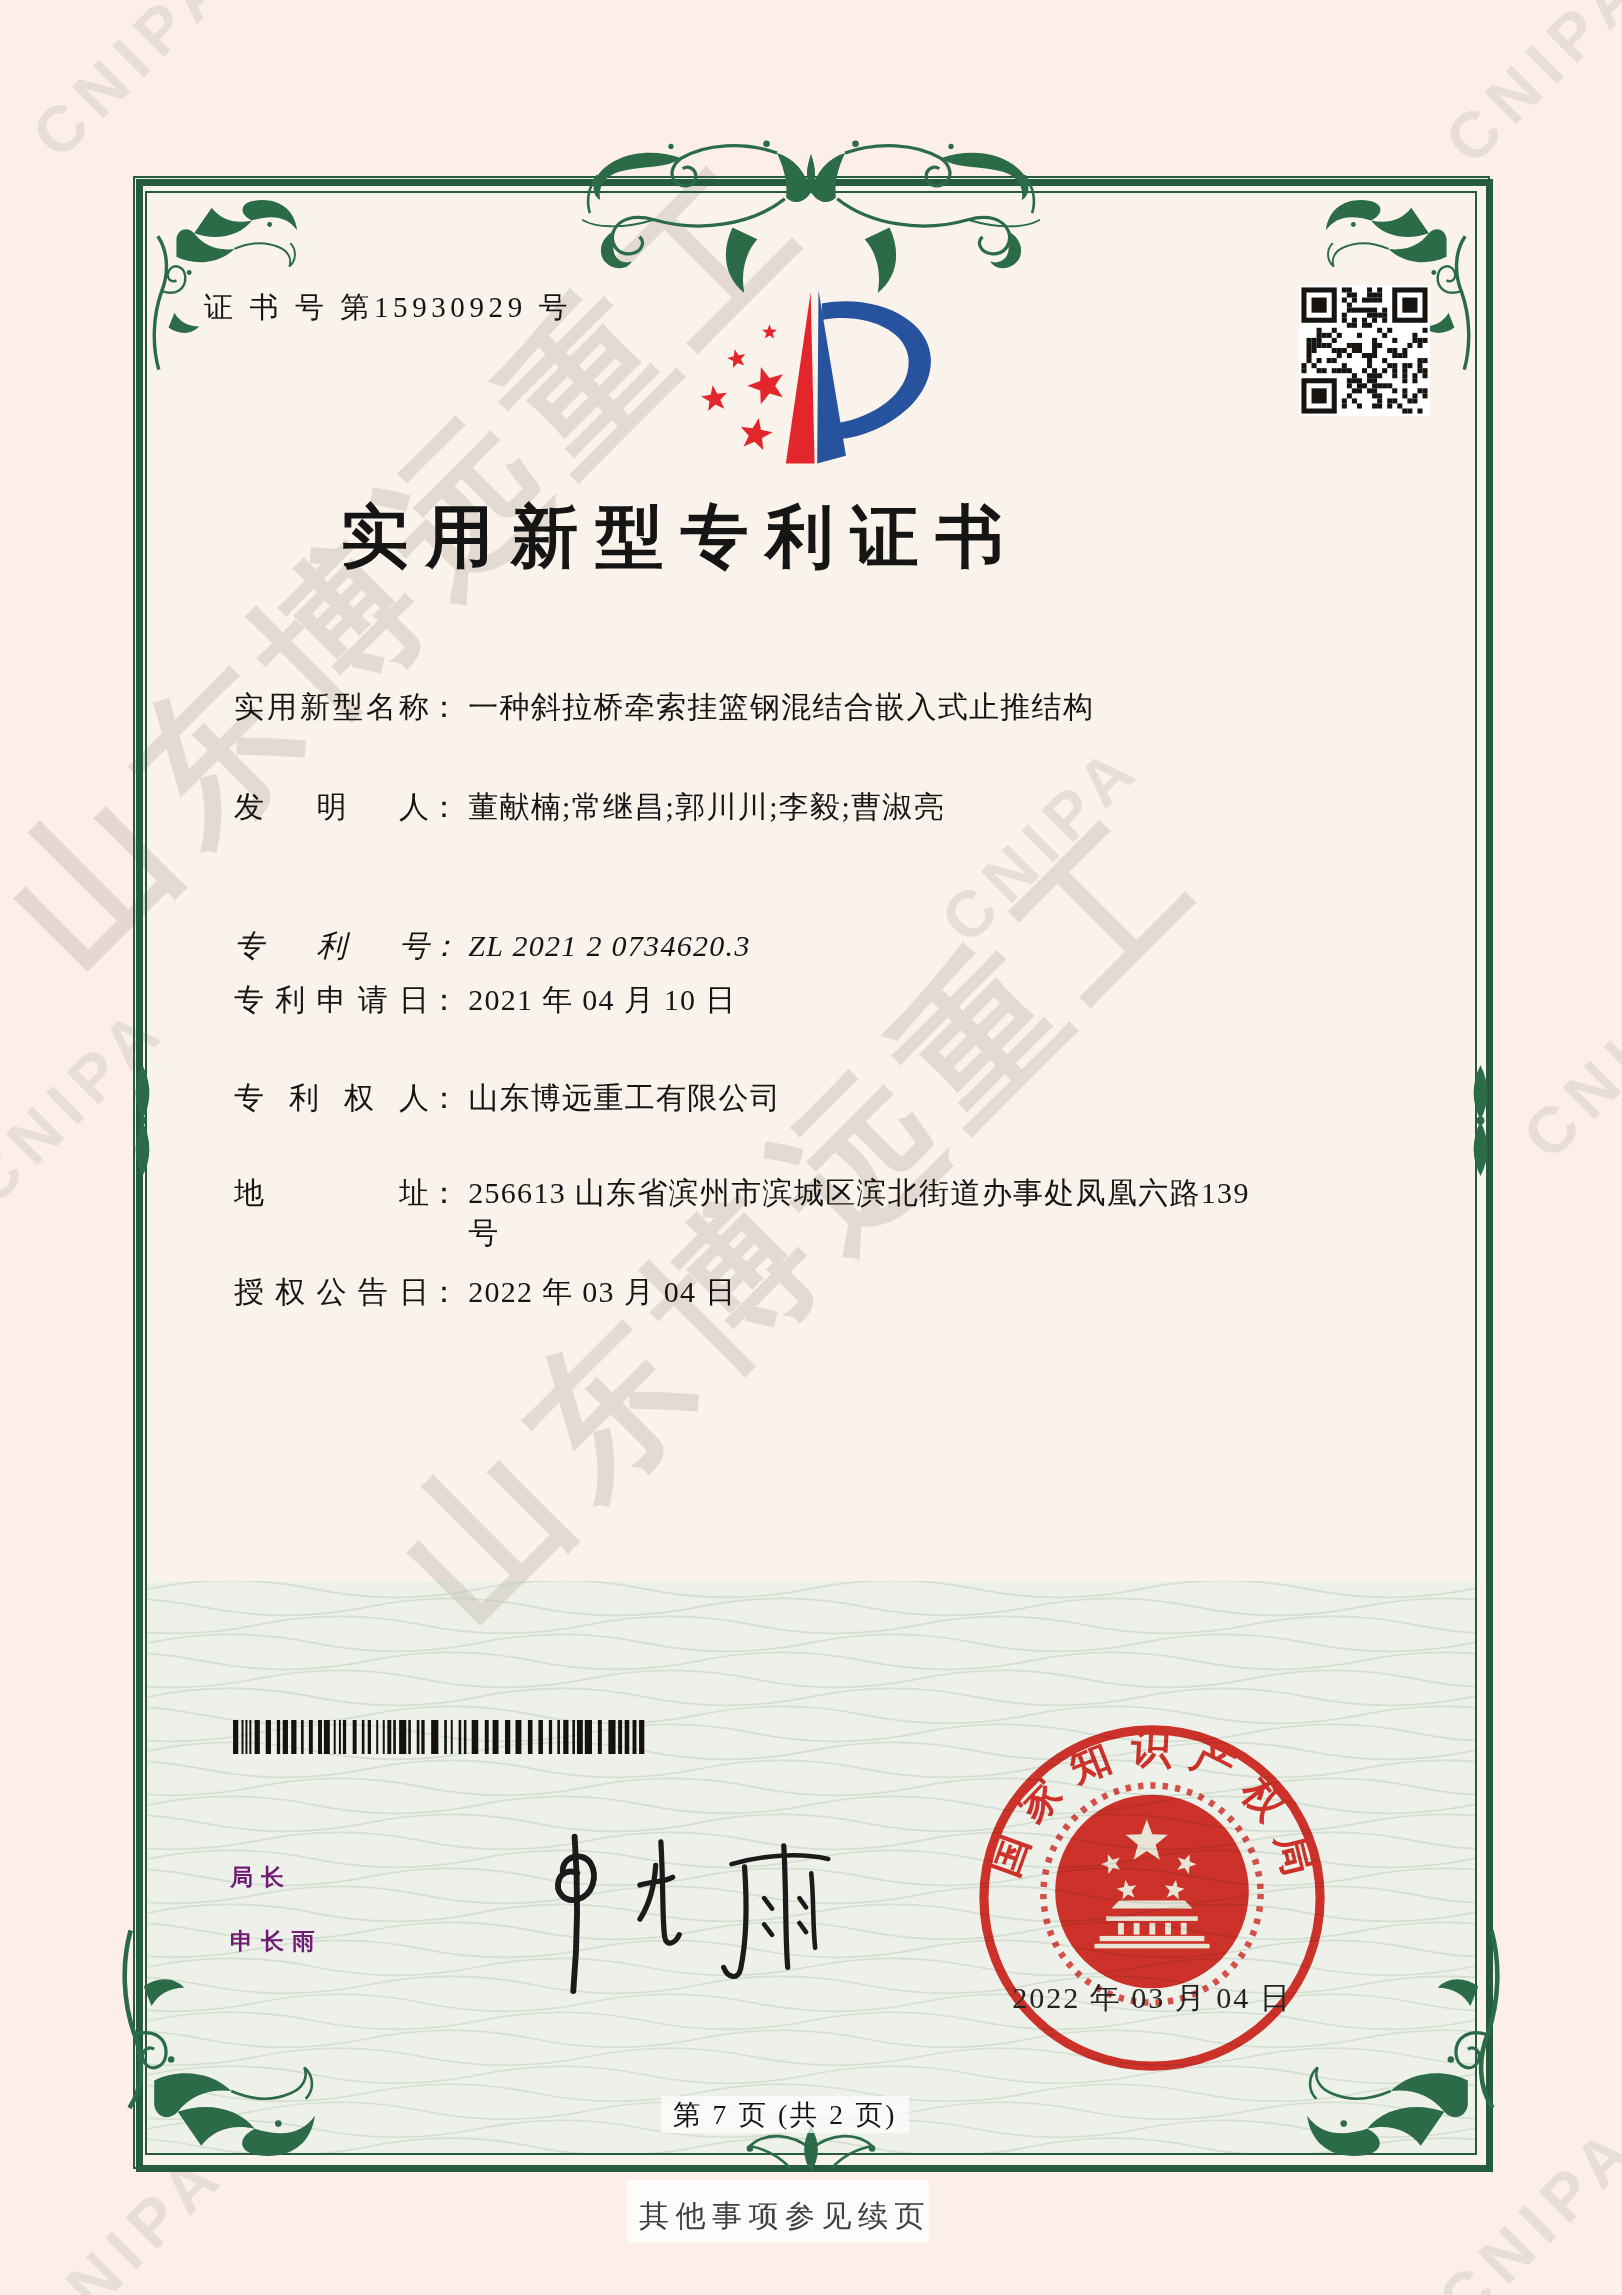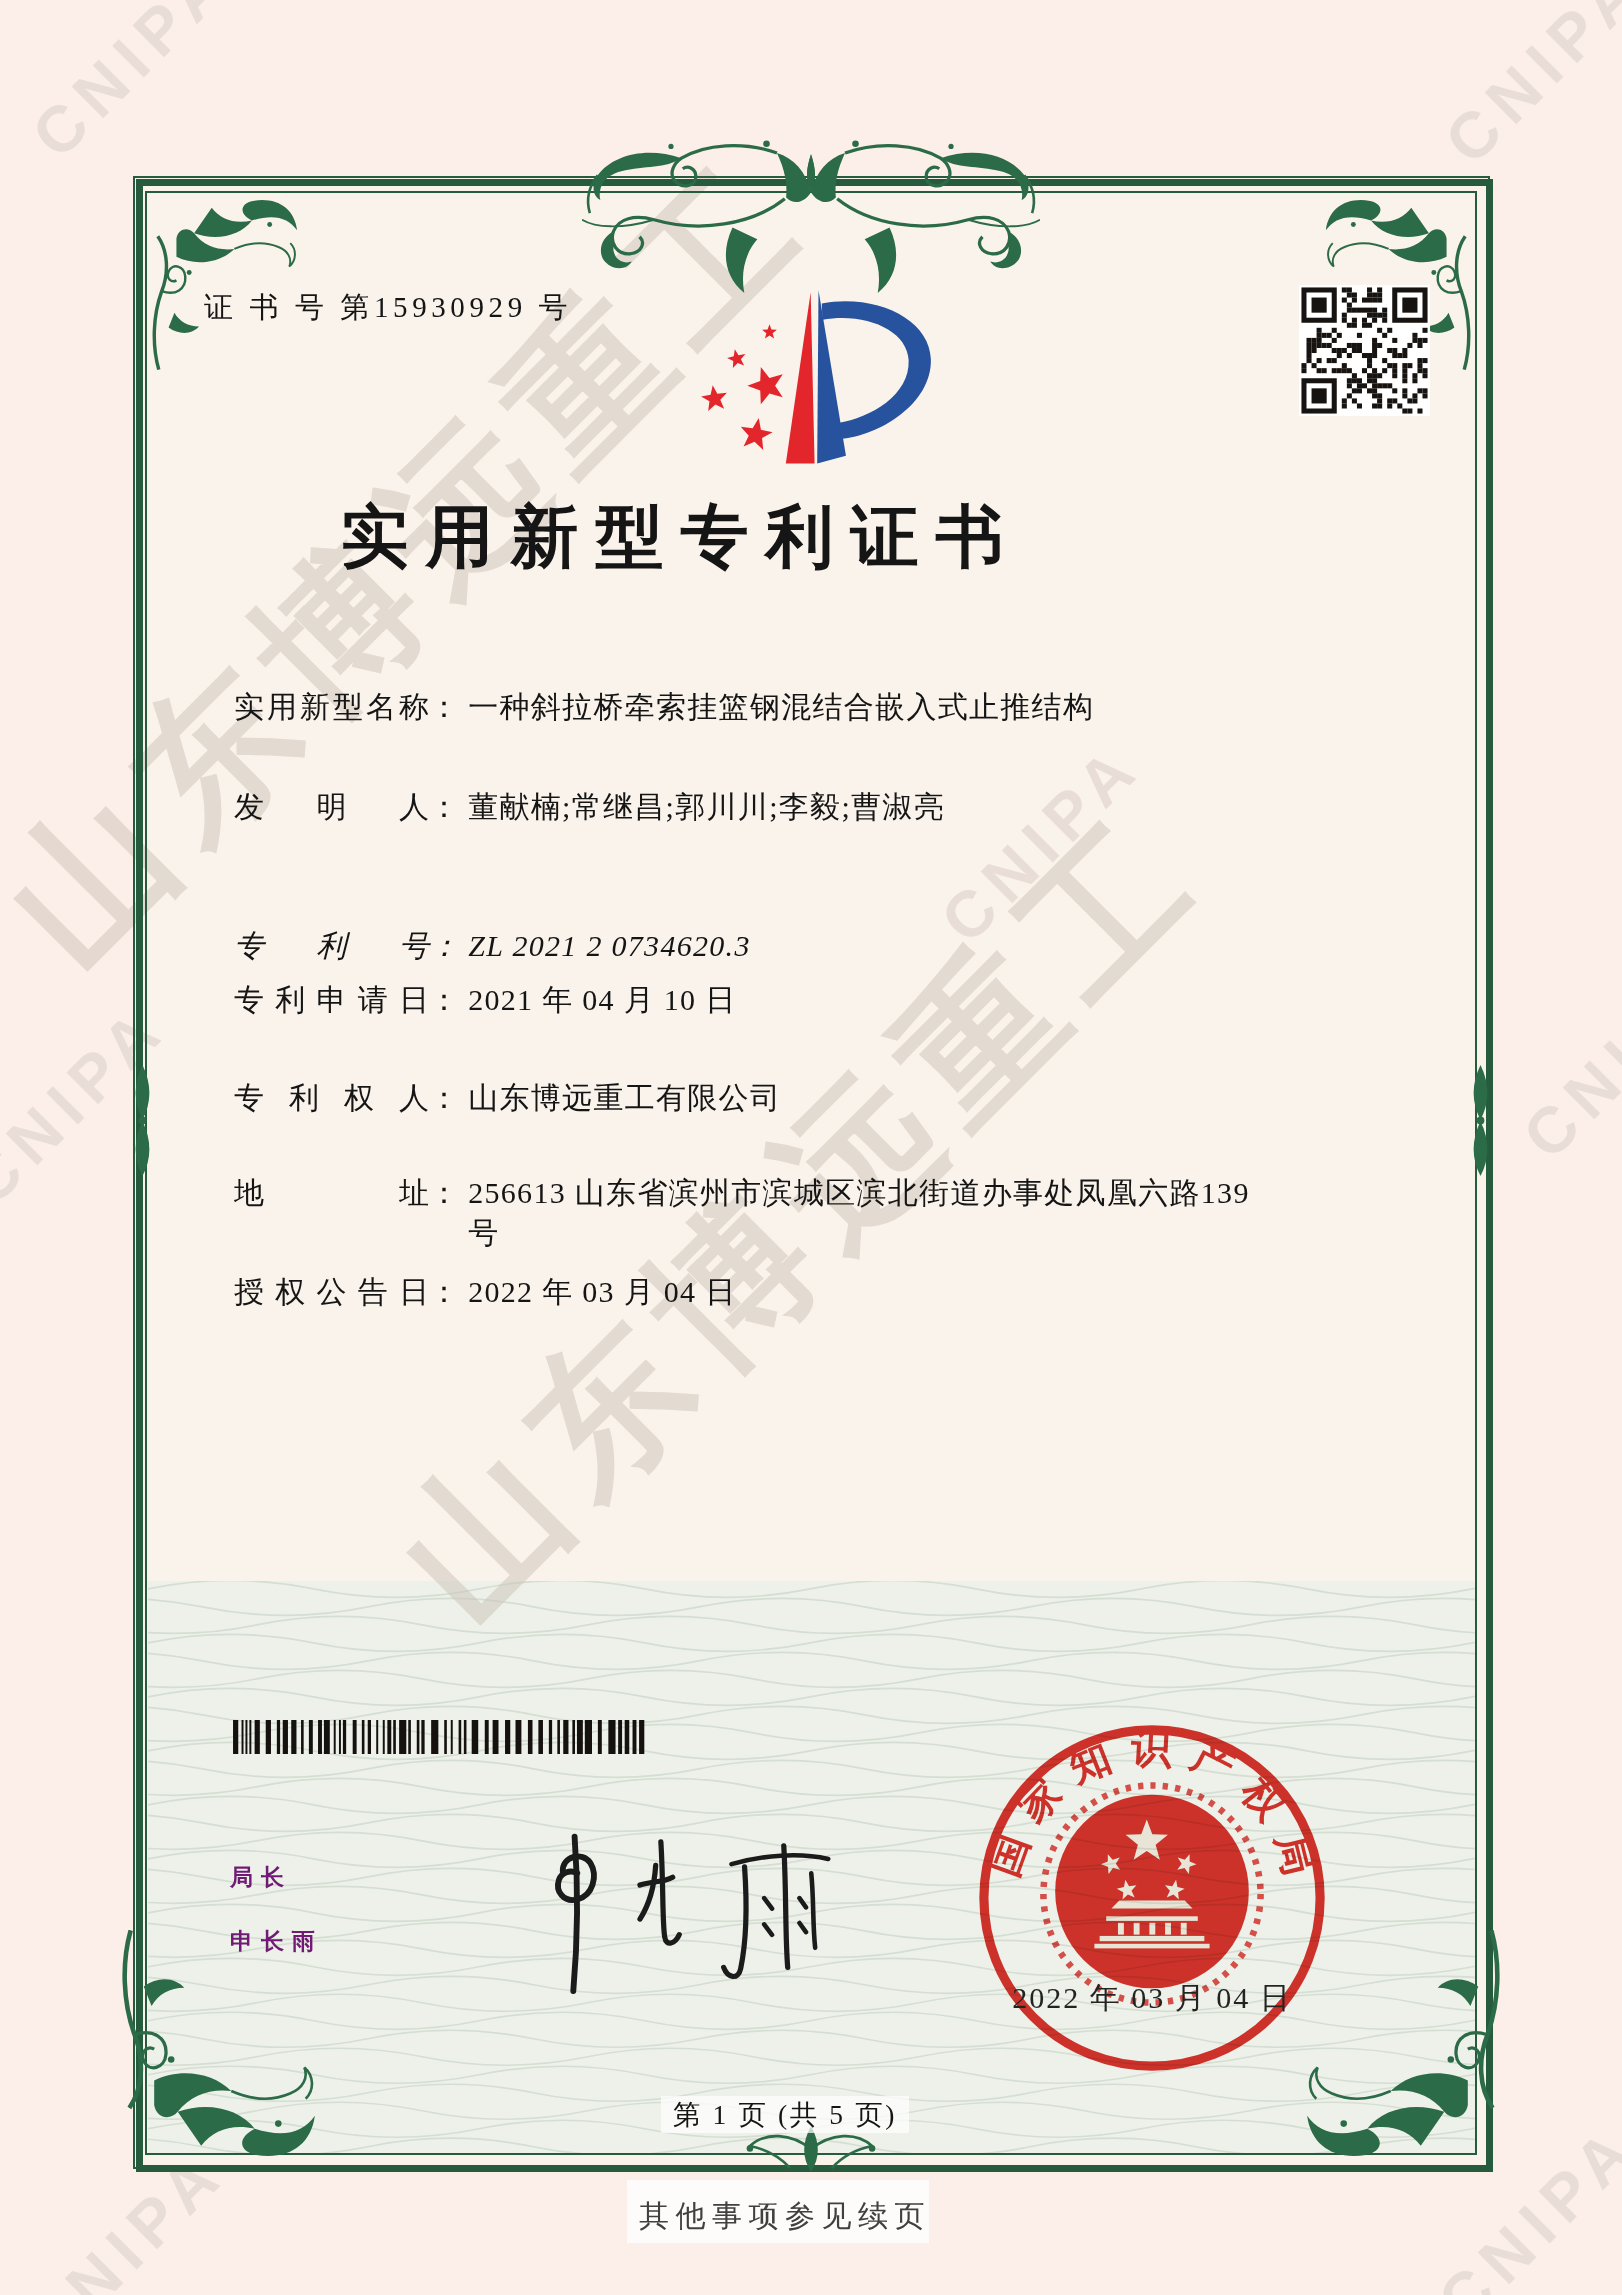--- a/index.html
+++ b/index.html
@@ -494,16 +494,16 @@
     <rect x="-80" y="58" width="160" height="8"></rect>
     <rect x="-88" y="70" width="176" height="7"></rect>
   </g>
   <path id="sealArc" d="M -207 0 A 207 207 0 1 1 207 0" fill="none"></path>
   <text font-size="62" font-weight="700" fill="#da251d" letter-spacing="26" font-family="'Liberation Serif','DejaVu Serif',serif">
     <textPath href="#sealArc" startOffset="28">国家知识产权局</textPath>
   </text>
   <text y="168" x="0" text-anchor="middle" font-size="46" fill="#141414" letter-spacing="3" font-family="'Liberation Serif','DejaVu Serif',serif">2022 年 03 月 04 日</text>
 </svg>
 
-<div class="abs pagefoot"><span>第 1 页 (共 5 页)</span></div>
+<div class="abs pagefoot"><span>第 7 页 (共 2 页)</span></div>
 <div class="abs note-band"></div>
 <div class="abs note">其他事项参见续页</div>
 
 
 </body></html>

